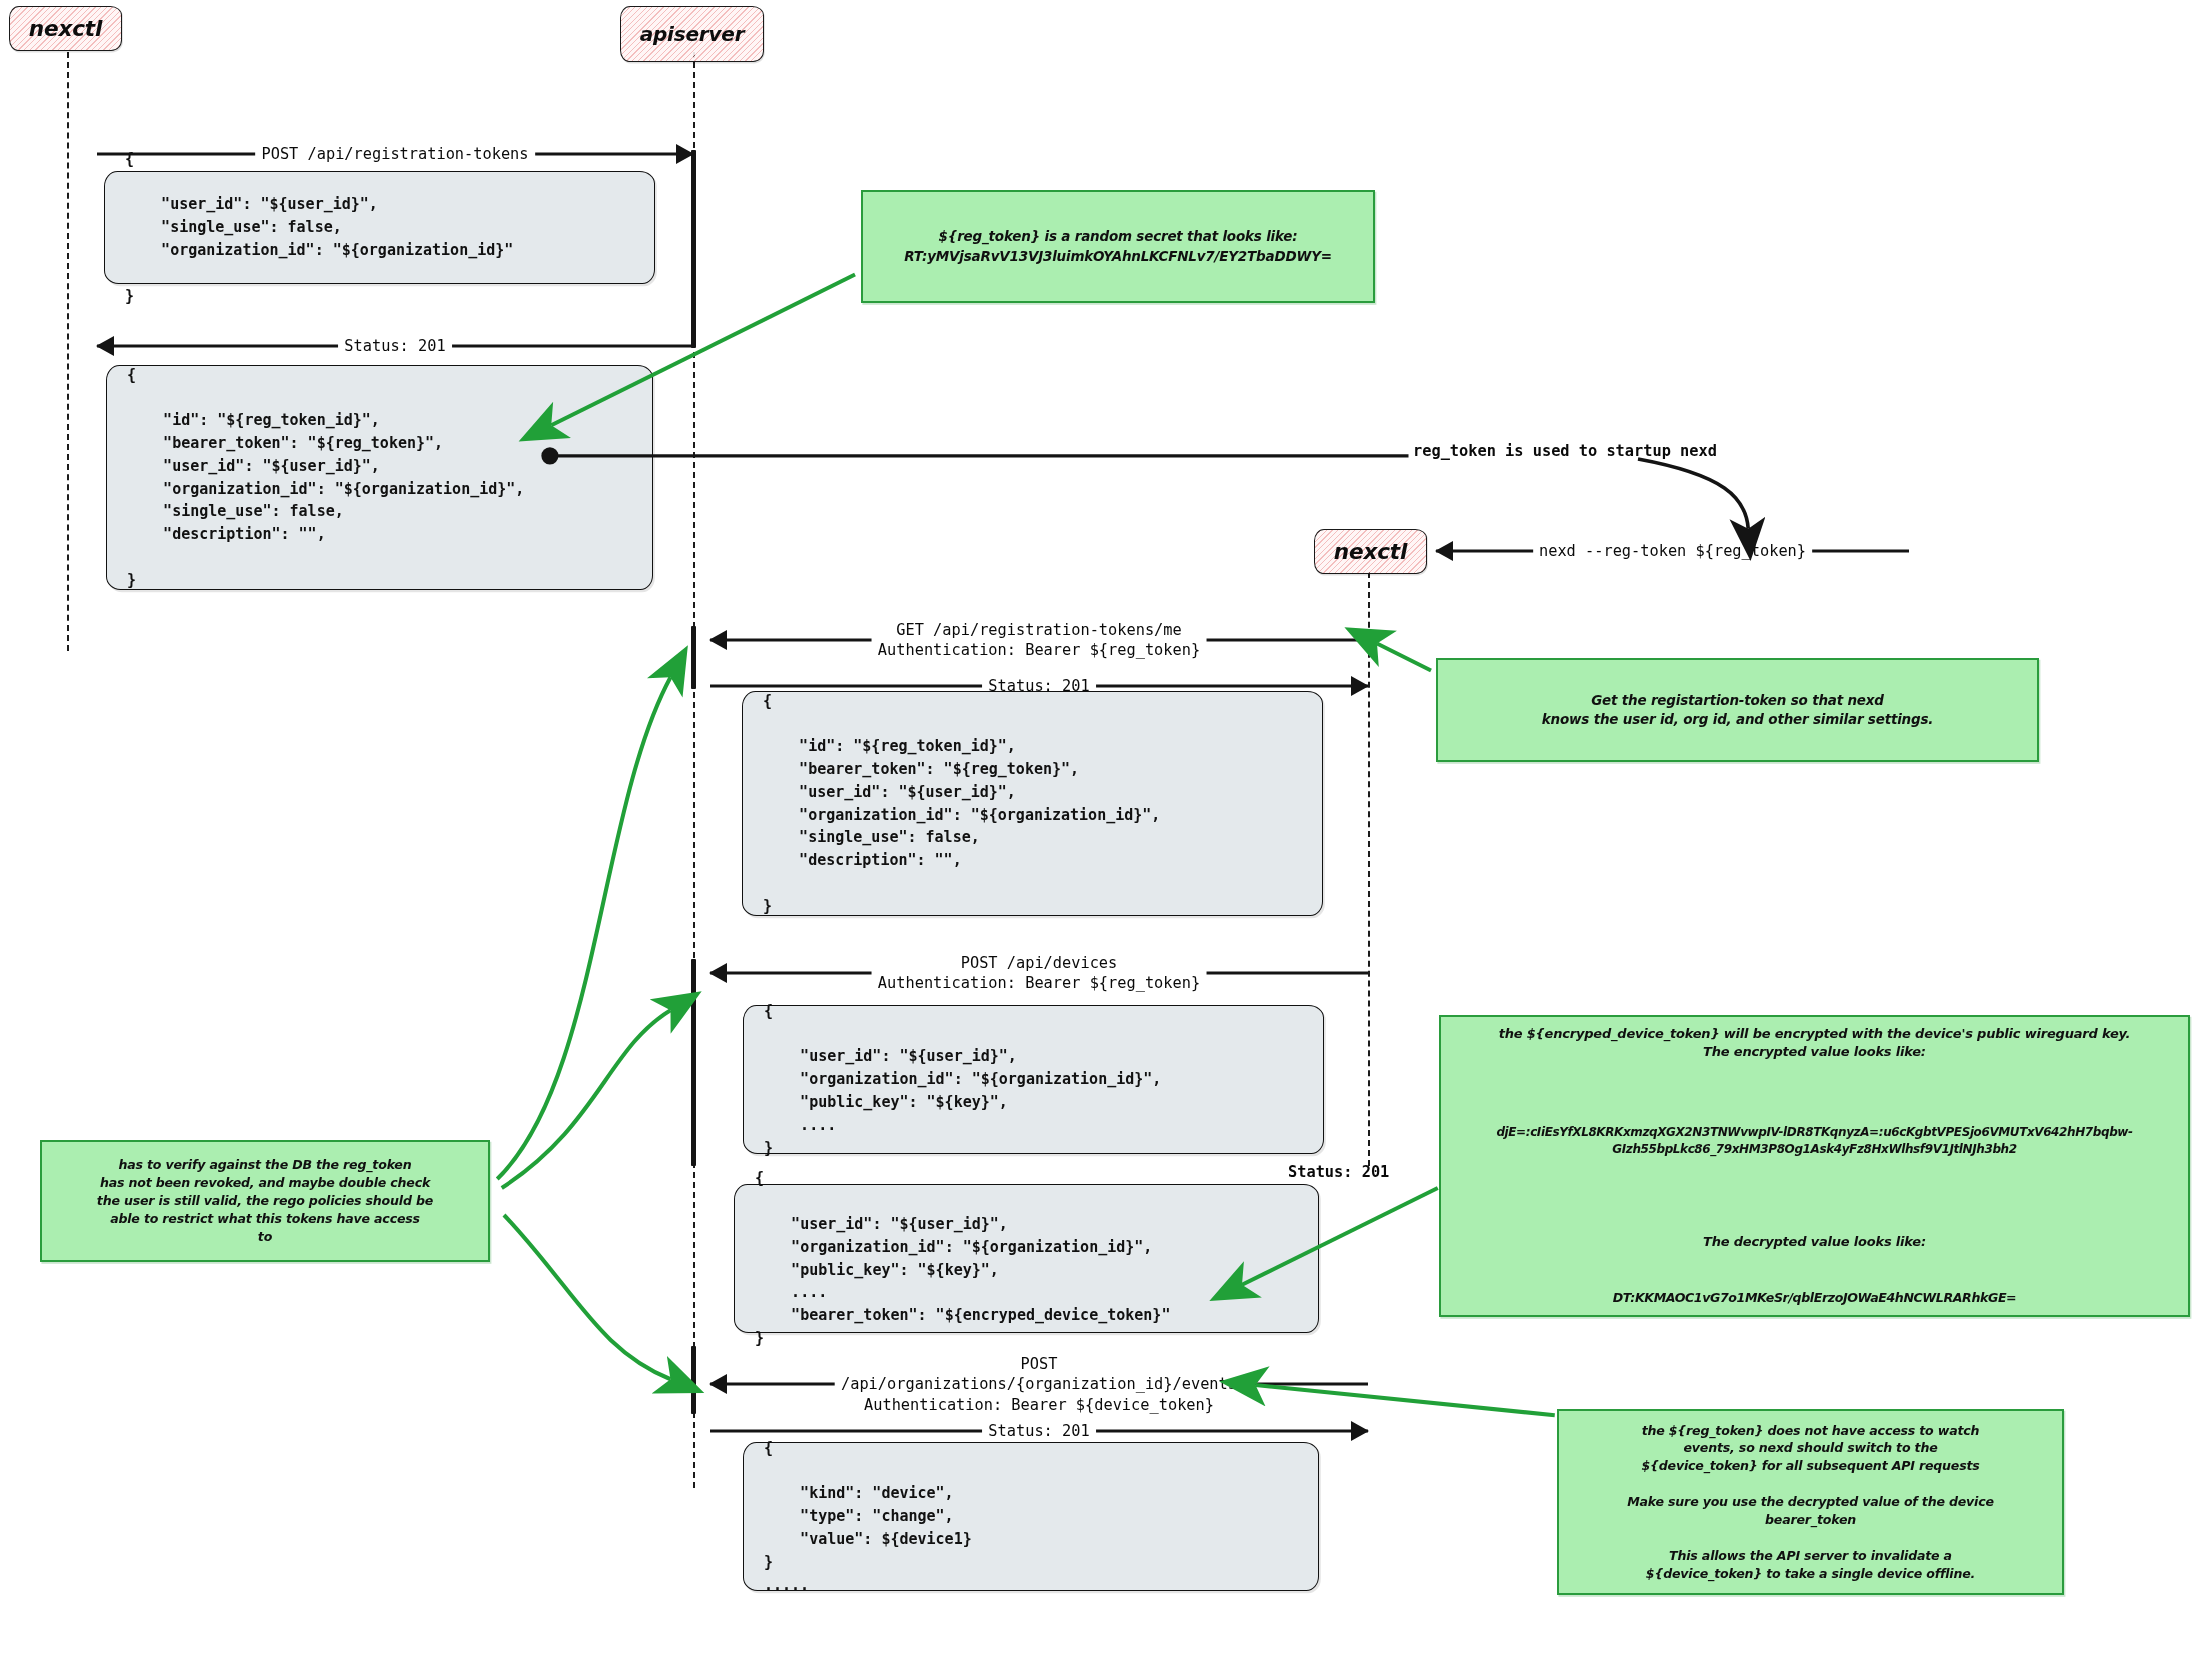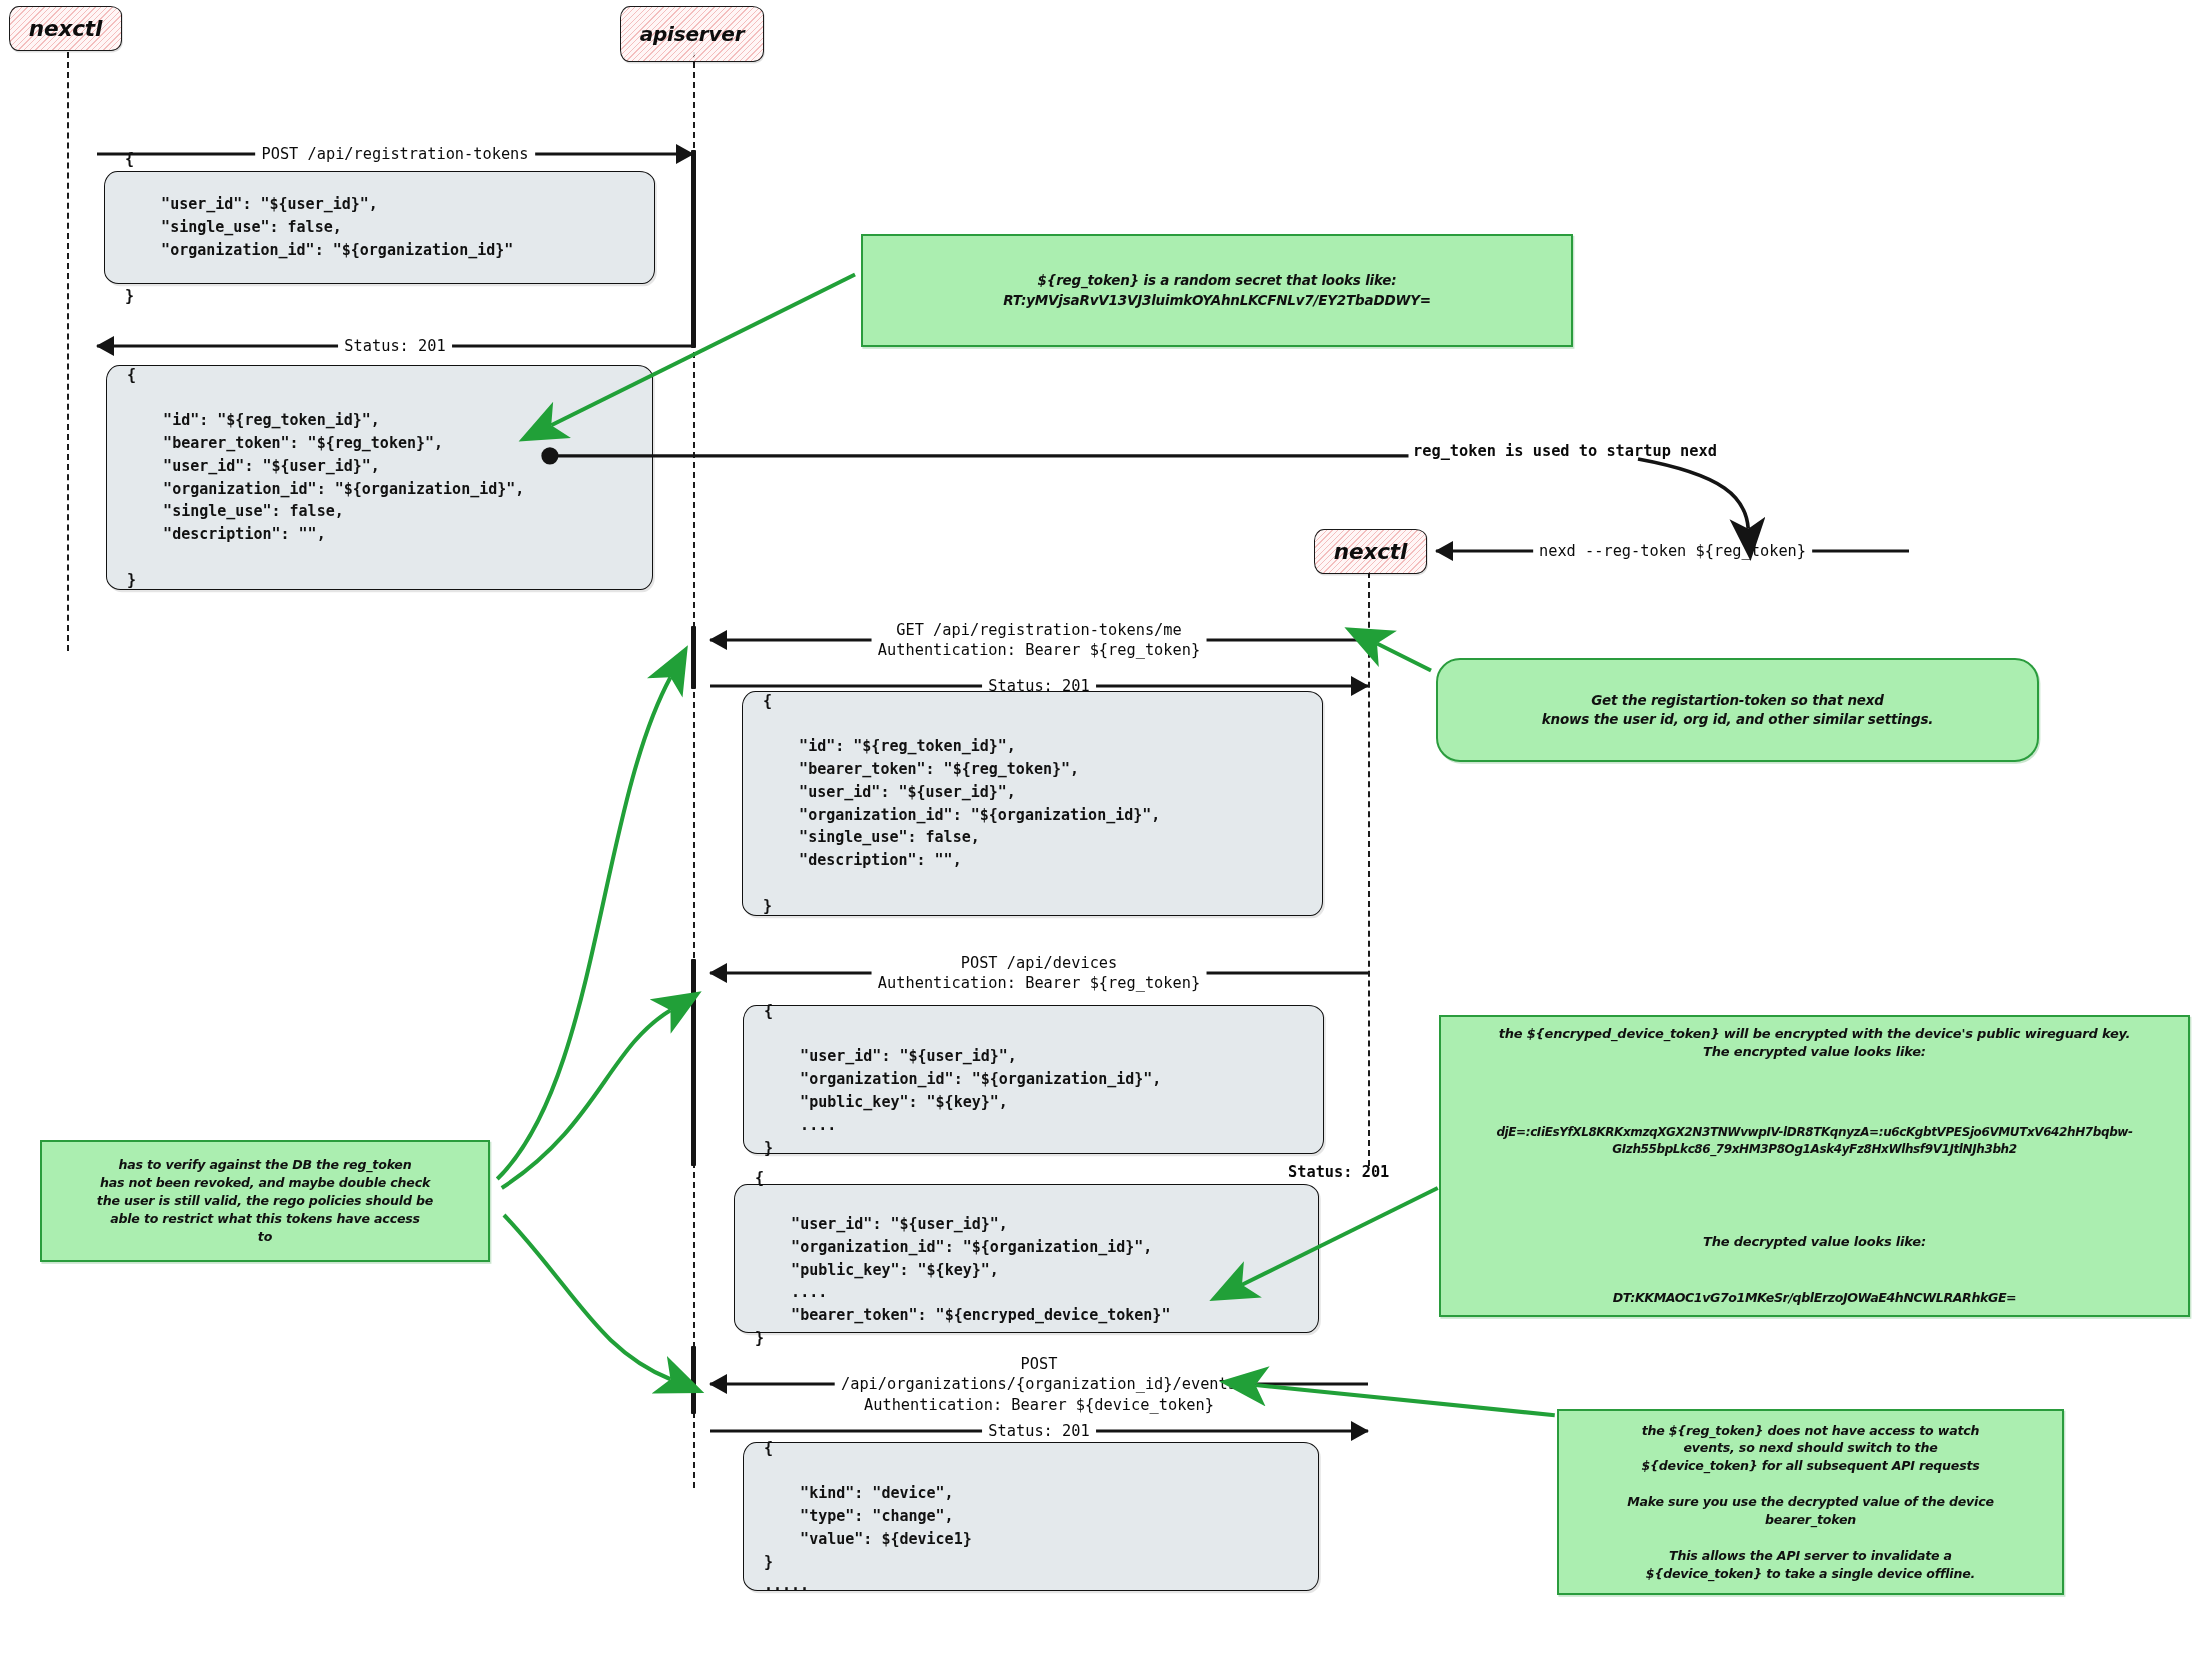--- a/index.html
+++ b/index.html
@@ -191,21 +191,21 @@
     "id": "${reg_token_id}",
     "bearer_token": "${reg_token}",
     "user_id": "${user_id}",
     "organization_id": "${organization_id}",
     "single_use": false,
     "description": "",
 
 }</pre>
   </div>
 
-  <div class="note" style="left:861px; top:190px; width:712px; height:113px;margin-top:44px;">
+  <div class="note" style="left:861px; top:190px; width:514px; height:113px;">
     <div class="txt">${reg_token} is a random secret that looks like:
 RT:yMVjsaRvV13VJ3luimkOYAhnLKCFNLv7/EY2TbaDDWY=</div>
   </div>
 
   <div class="freelabel" style="left:1413px; top:441px; font-size:15.3px;">reg_token is used to startup nexd</div>
 
   <div class="msg" style="left:1436px; top:540px; width:473px; height:22.5px;">
     <div class="line"></div>
     <div class="head left"></div>
     <div class="label">nexd --reg-token ${reg_token}</div>
@@ -230,21 +230,21 @@
     "id": "${reg_token_id}",
     "bearer_token": "${reg_token}",
     "user_id": "${user_id}",
     "organization_id": "${organization_id}",
     "single_use": false,
     "description": "",
 
 }</pre>
   </div>
 
-  <div class="note" style="left:1436px; top:658px; width:603px; height:104px;border-radius:24px;">
+  <div class="note" style="left:1436px; top:658px; width:603px; height:104px;">
     <div class="txt">Get the registartion-token so that nexd
 knows the user id, org id, and other similar settings.</div>
   </div>
 
   <div class="msg" style="left:710px; top:962px; width:658px; height:22.5px;">
     <div class="line"></div>
     <div class="head left"></div>
     <div class="label">POST /api/devices
 Authentication: Bearer ${reg_token}</div>
   </div>

